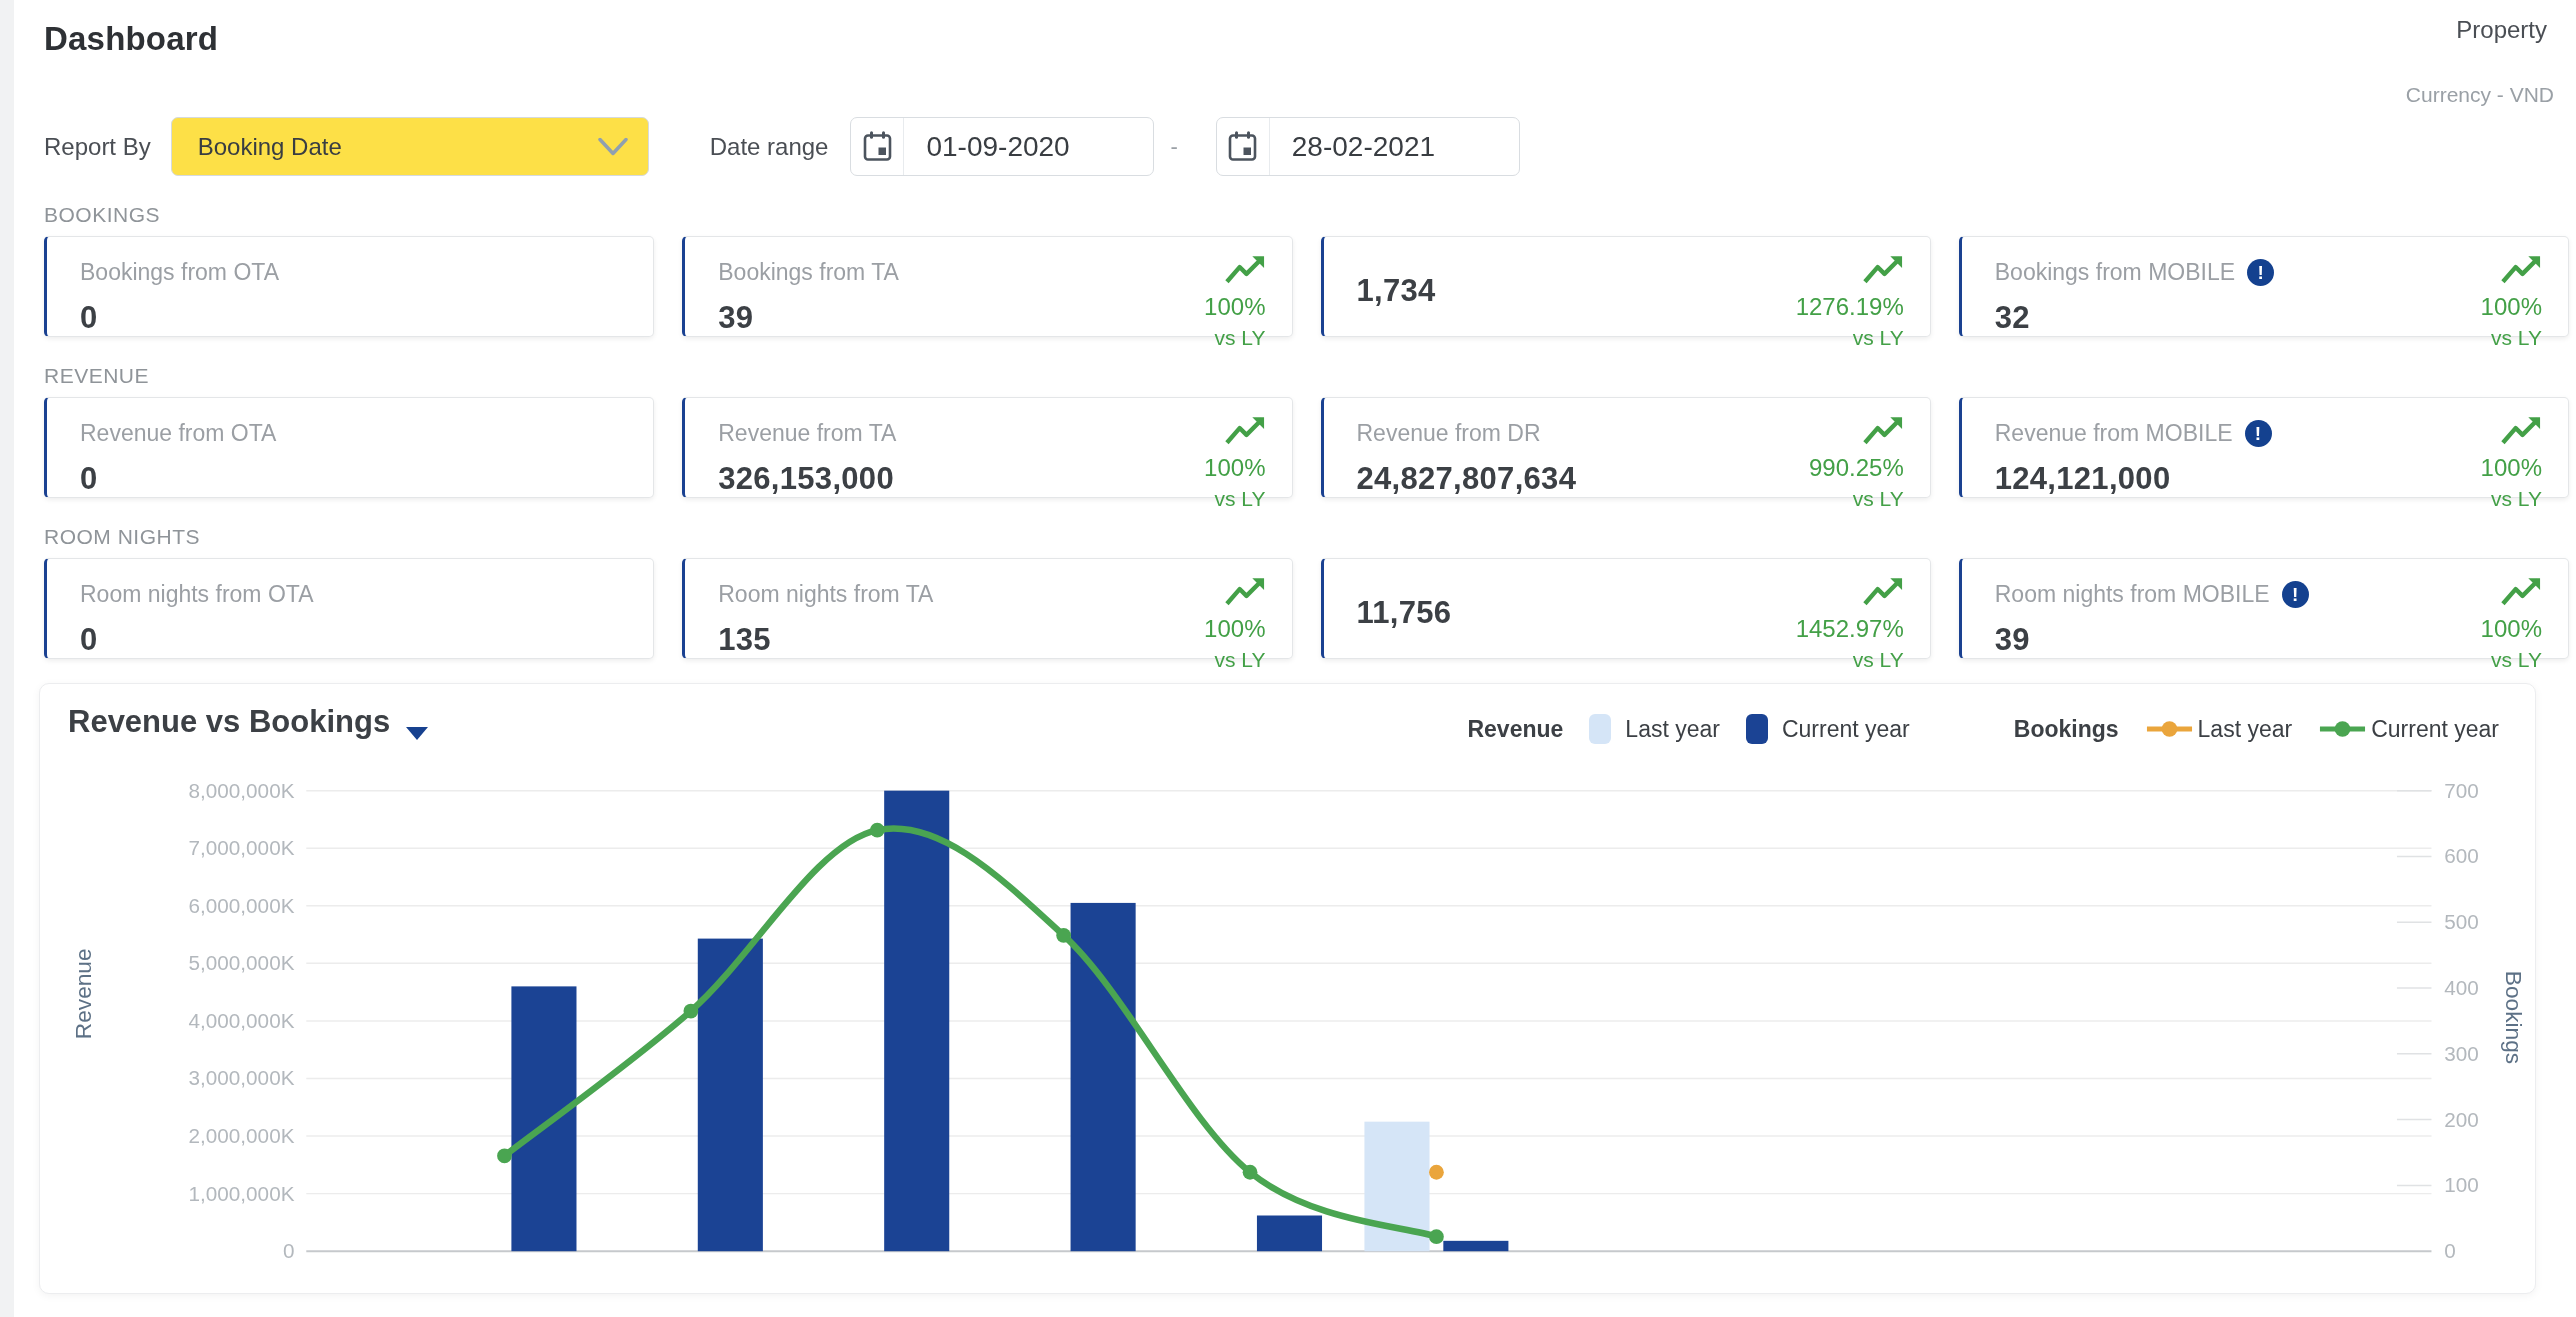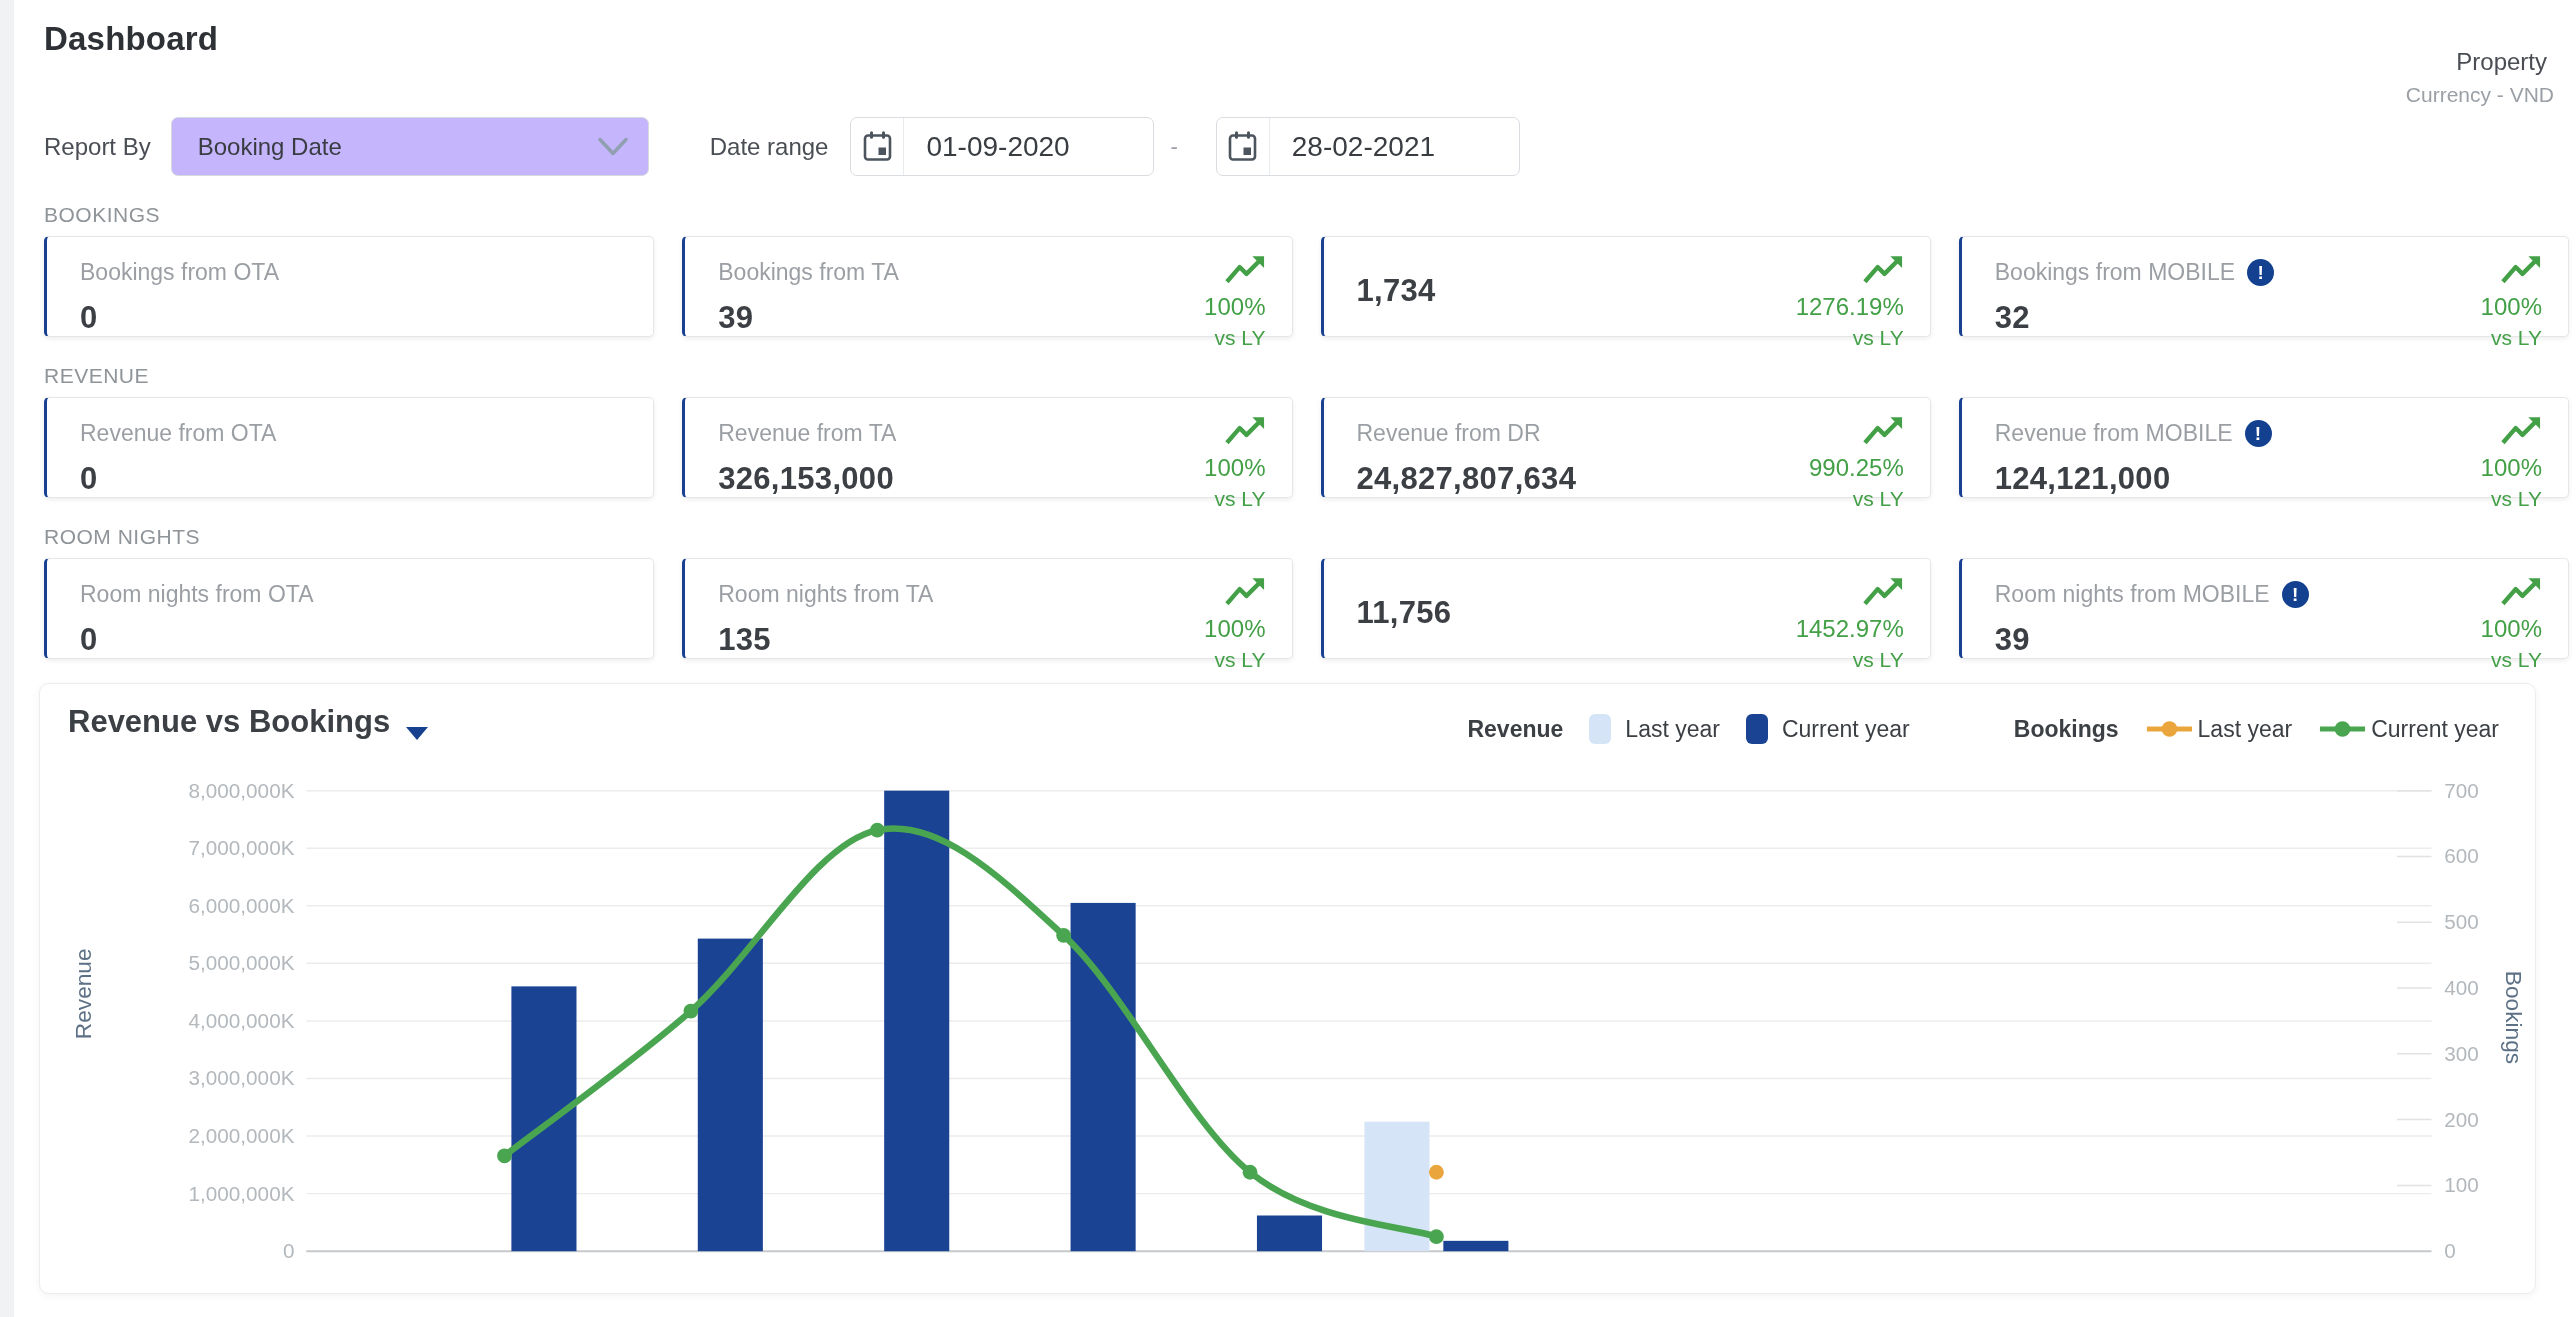--- a/index.html
+++ b/index.html
@@ -4,33 +4,33 @@
 <style>
   * { box-sizing: border-box; margin: 0; padding: 0; }
   html,body { background:#fff; }
   body { font-family:"Liberation Sans", sans-serif; }
   .page { position:relative; width:2576px; height:1318px; overflow:hidden; background:#fff; padding:16px 7px 0 44px; }
   .left-gutter { position:absolute; left:0; top:0; width:14px; height:1318px; background:#f1f2f3; }
 
   
   .header-row { display:flex; align-items:flex-start; height:61px; }
   .page-title { font-size:33px; font-weight:bold; color:#2e3135; margin-top:4px; letter-spacing:0.2px; }
-  .property-group { margin-left:auto; display:flex; align-items:flex-start;margin-top:32px; }
+  .property-group { margin-left:auto; display:flex; align-items:flex-start; }
   .property-label { font-size:24px; color:#4a4e54; margin-right:22px; }
   .property-select { position:relative; width:912px; height:60px; border:1px solid #d9dde1; border-radius:7px;
     display:flex; align-items:center; padding:0 45px 0 24px; color:#8e9297; font-size:24px; background:#fff; cursor:pointer; }
   .property-caret { position:absolute; right:18px; top:50%; margin-top:-4px; width:0; height:0;
     border-left:7px solid transparent; border-right:7px solid transparent; border-top:9px solid #3c4043; }
   .currency-row { text-align:right; margin-top:6px; height:24px; padding-right:15px; font-size:21px; color:#9aa0a6; }
 
   
   .filters-row { margin-top:10px; height:59px; display:flex; align-items:center; }
   .filter-label { font-size:24px; color:#4a4e54; }
   .report-select { position:relative; width:478px; height:59px; border:1px solid #d5dade; border-radius:7px; margin-left:20px;
-    display:flex; align-items:center; padding:0 63px 0 26px; font-size:24px; color:#393d42; background:#c4b5fd; cursor:pointer; }
+    display:flex; align-items:center; padding:0 63px 0 26px; font-size:24px; color:#393d42; background:#fde047; cursor:pointer; }
   .report-chevron { position:absolute; right:20px; top:50%; transform:translateY(-50%); display:flex; }
   .date-label { margin-left:61px; }
   .date-field { display:flex; align-items:stretch; height:59px; border:1px solid #d9dde1; border-radius:7px; margin-left:22px; background:#fff; overflow:hidden; }
   .date-icon-cell { width:53px; display:flex; align-items:center; justify-content:center; border-right:1px solid #e8ebee; cursor:pointer; }
   .date-value { display:flex; align-items:center; padding:0 22px; font-size:28px; color:#393d42; min-width:249px; }
   .date-dash { margin:0 16px; color:#9aa0a6; font-size:22px; }
 
   
   .section-label { margin-top:27px; margin-bottom:12px; font-size:21px; color:#8f9499; letter-spacing:0.5px; height:21px; }
   .cards-row { display:grid; grid-template-columns:repeat(4,1fr); column-gap:28px; width:2525px; }

